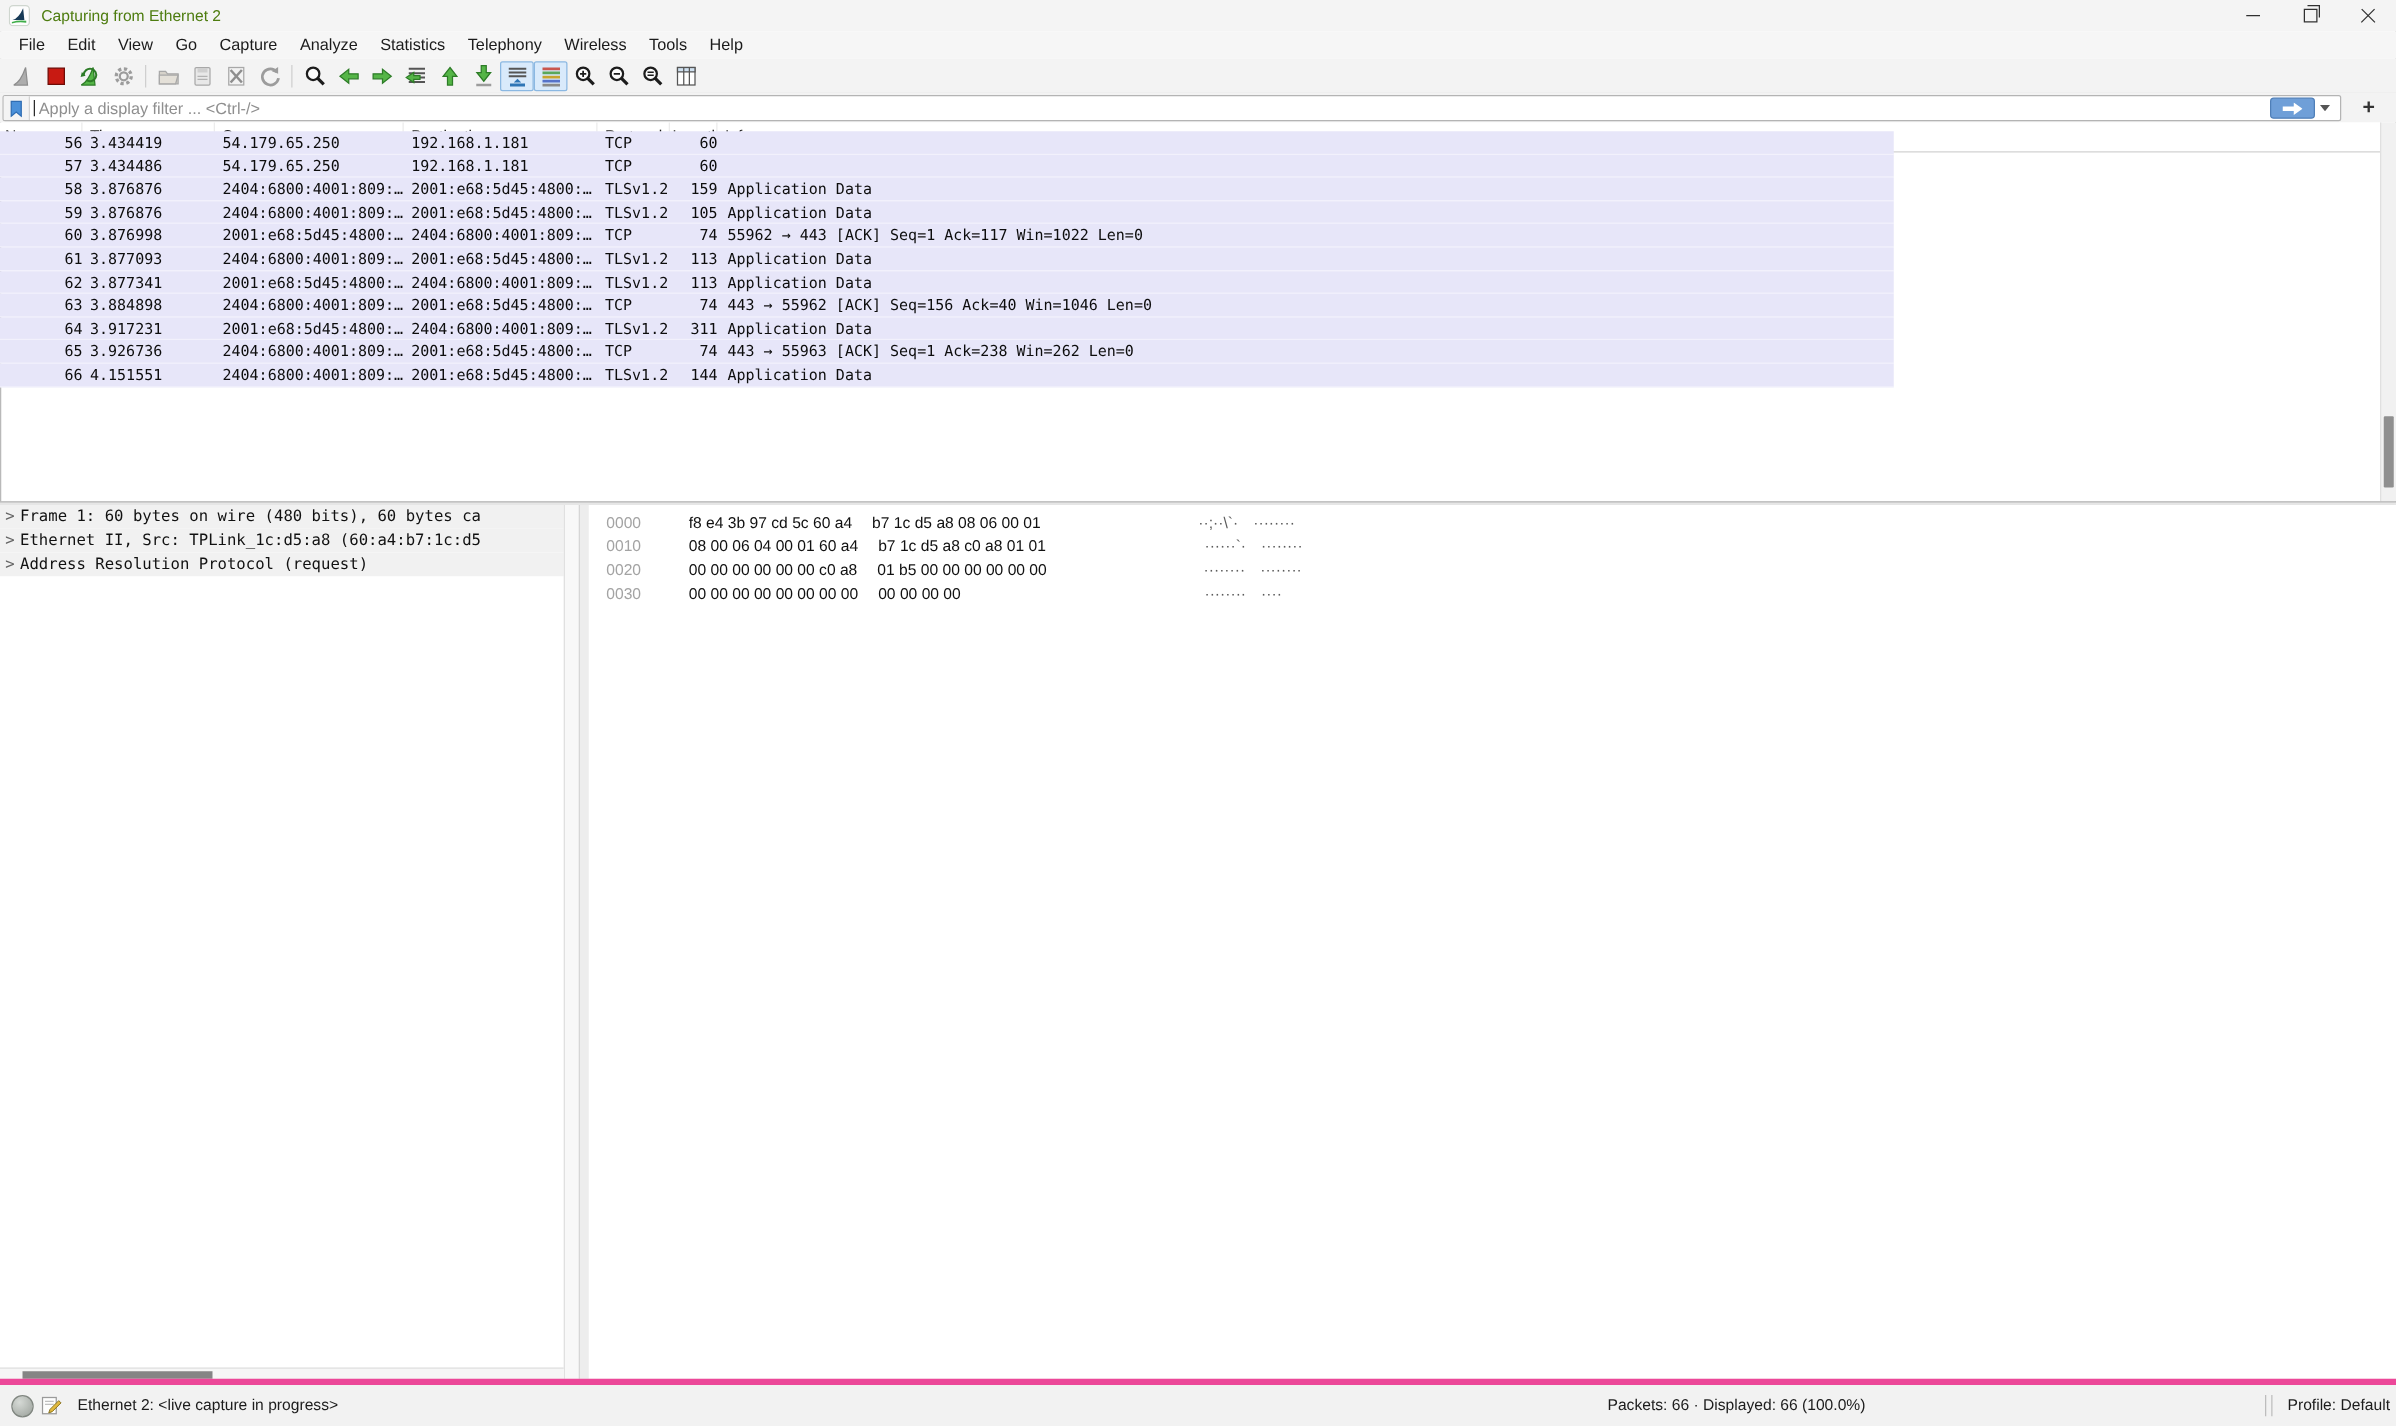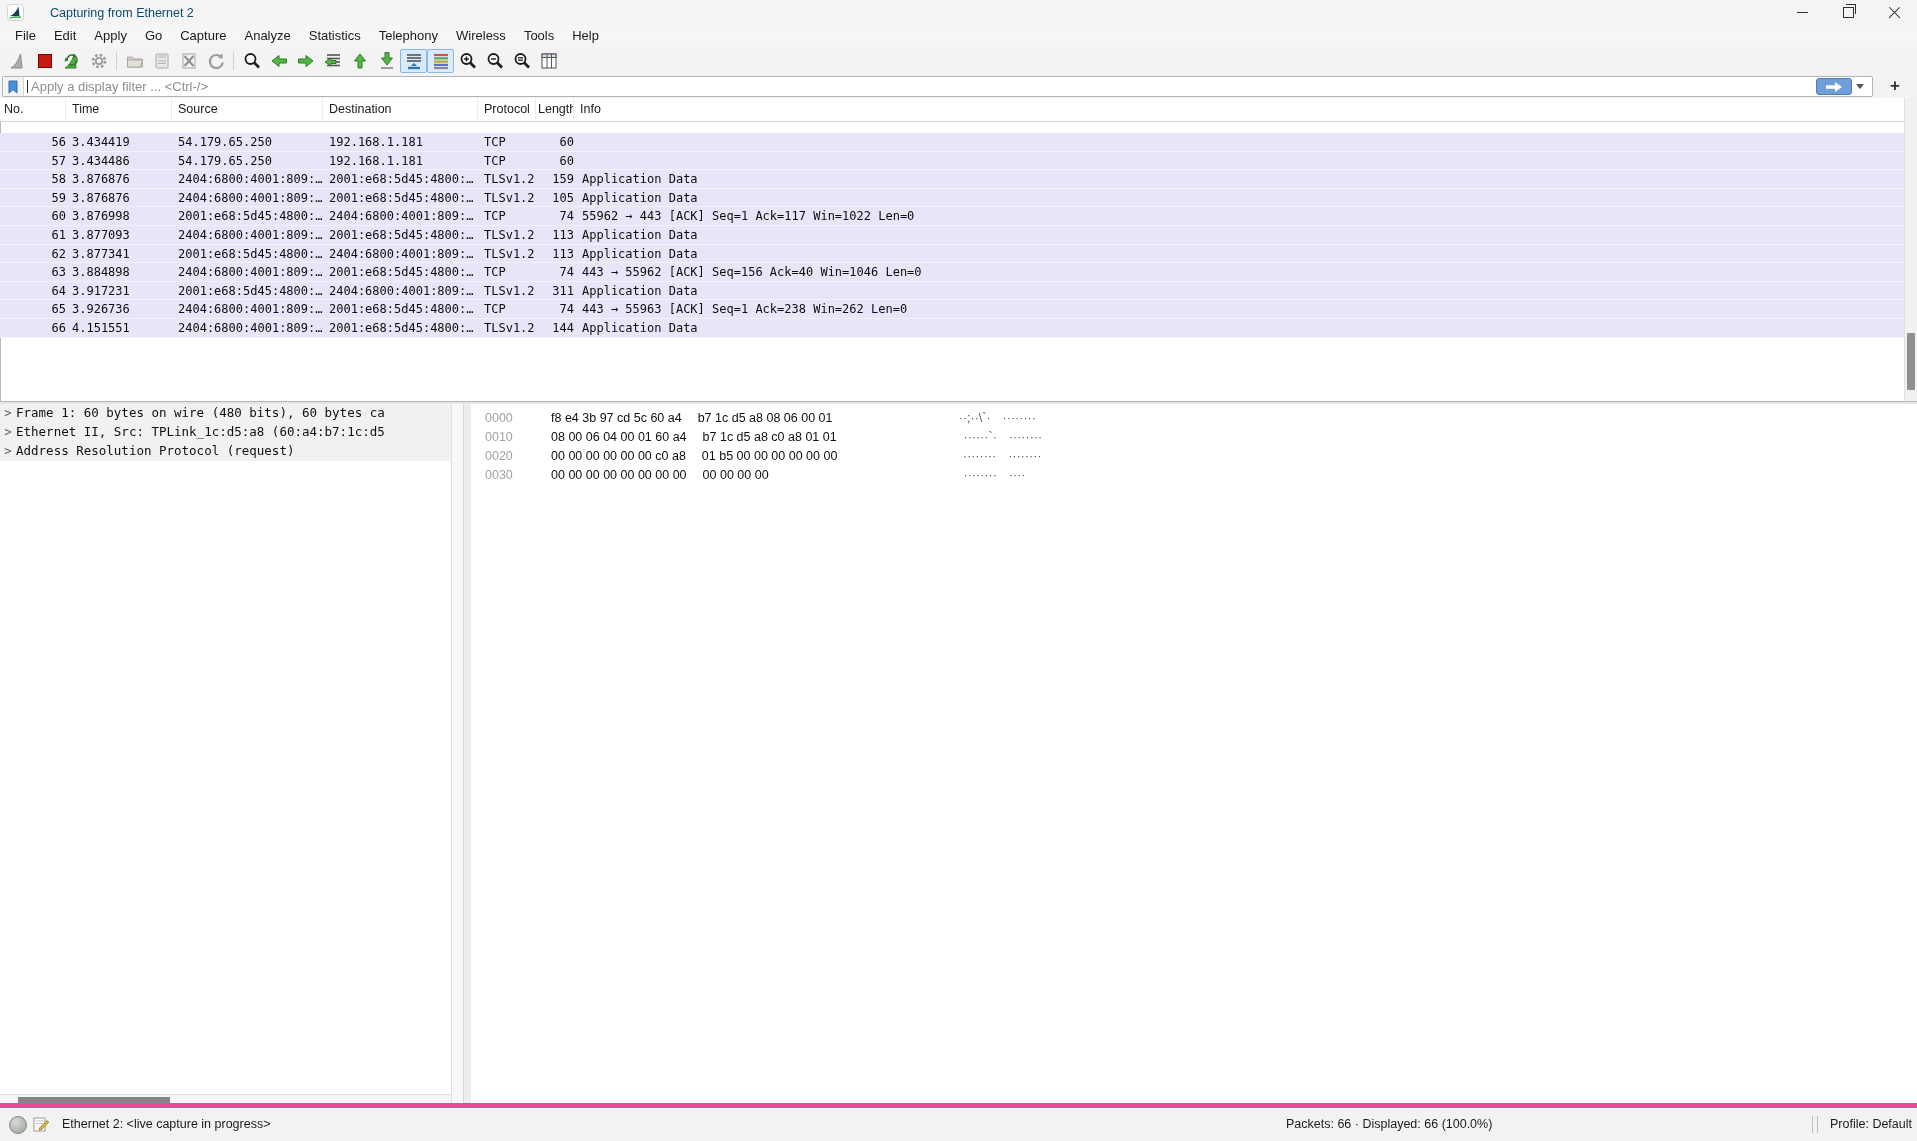--- a/index.html
+++ b/index.html
@@ -4,21 +4,21 @@
 <style>
   html,body{margin:0;padding:0;width:1917px;height:1141px;overflow:hidden;
     font-family:"Liberation Sans",sans-serif;background:#fff;}
   #win{position:relative;width:1917px;height:1141px;background:#fff;
     box-shadow:inset 0 0 0 1px #b9b9b9;}
 
   
   #titlebar{position:absolute;left:0;top:0;right:0;height:25px;background:#f4f4f4;
     display:flex;align-items:center;}
   #app-icon{width:17px;height:17px;margin-left:7px;}
-  #title-text{margin-left:26px;font-size:12.5px;color:#0c4a6e;}
+  #title-text{margin-left:9px;font-size:12.5px;color:#4d7c0f;}
   #win-controls{position:absolute;right:0;top:0;height:25px;display:flex;}
   .wc{width:46px;height:25px;display:flex;align-items:center;justify-content:center;}
   .wc-glyph-min{width:11px;height:1px;background:#303030;}
   .wc-glyph-restore{width:9px;height:9px;border:1px solid #303030;position:relative;background:#f4f4f4;}
   .wc-glyph-restore:before{content:"";position:absolute;left:2px;top:-4px;width:9px;height:9px;
     border:1px solid #303030;border-left:none;border-bottom:none;}
   .wc-glyph-close{position:relative;width:13px;height:13px;}
   .wc-glyph-close i{position:absolute;left:-1px;top:6px;width:15px;height:1.4px;background:#303030;display:block;}
   .wc-glyph-close i:first-child{transform:rotate(45deg);}
   .wc-glyph-close i:last-child{transform:rotate(-45deg);}
@@ -53,21 +53,21 @@
 
   
   #plist-header{position:absolute;left:0;top:98px;width:1905px;height:23px;background:#fff;
     border-bottom:1px solid #d2d2d2;display:grid;
     grid-template-columns:66px 106px 151px 155px 58px 38px 1fr;
     font-size:12.5px;color:#1a1a1a;line-height:23px;}
   .hcell{border-right:1px solid #ececec;padding-left:6px;overflow:hidden;white-space:nowrap;}
   .hc0{padding-left:4px;}
   .hc5{padding-left:2px;}
   .hc6{border-right:none;}
-  #plist-rows{position:absolute;left:0;top:133px;width:1905px;border-radius:15px;}
+  #plist-rows{position:absolute;left:0;top:105px;width:1515px;border-radius:15px;}
   .prow{display:grid;grid-template-columns:66px 106px 151px 155px 58px 38px 1fr;
     height:18.6px;line-height:18.6px;background:#e7e6f9;
     box-shadow:inset 0 -1px 0 rgba(255,255,255,.45);
     font-family:"DejaVu Sans Mono","Liberation Mono",monospace;font-size:12px;color:#0d0d0d;}
   .pcell{overflow:hidden;white-space:nowrap;}
   .pc0{text-align:right;}
   .pc1,.pc2,.pc3,.pc4{padding-left:6px;}
   .pc5{text-align:right;}
   .pc6{padding-left:8px;}
   #plist-vscroll{position:absolute;right:0;top:98px;width:12px;height:303px;background:#f1f1f1;
@@ -139,21 +139,21 @@
             <i></i>
             <i></i>
           </span>
         </div>
     </div>
   </div>
 
   <div id="menubar">
       <div class="menu-item">File</div>
       <div class="menu-item">Edit</div>
-      <div class="menu-item">Apply</div>
+      <div class="menu-item">View</div>
       <div class="menu-item">Go</div>
       <div class="menu-item">Capture</div>
       <div class="menu-item">Analyze</div>
       <div class="menu-item">Statistics</div>
       <div class="menu-item">Telephony</div>
       <div class="menu-item">Wireless</div>
       <div class="menu-item">Tools</div>
       <div class="menu-item">Help</div>
     </div>
 

